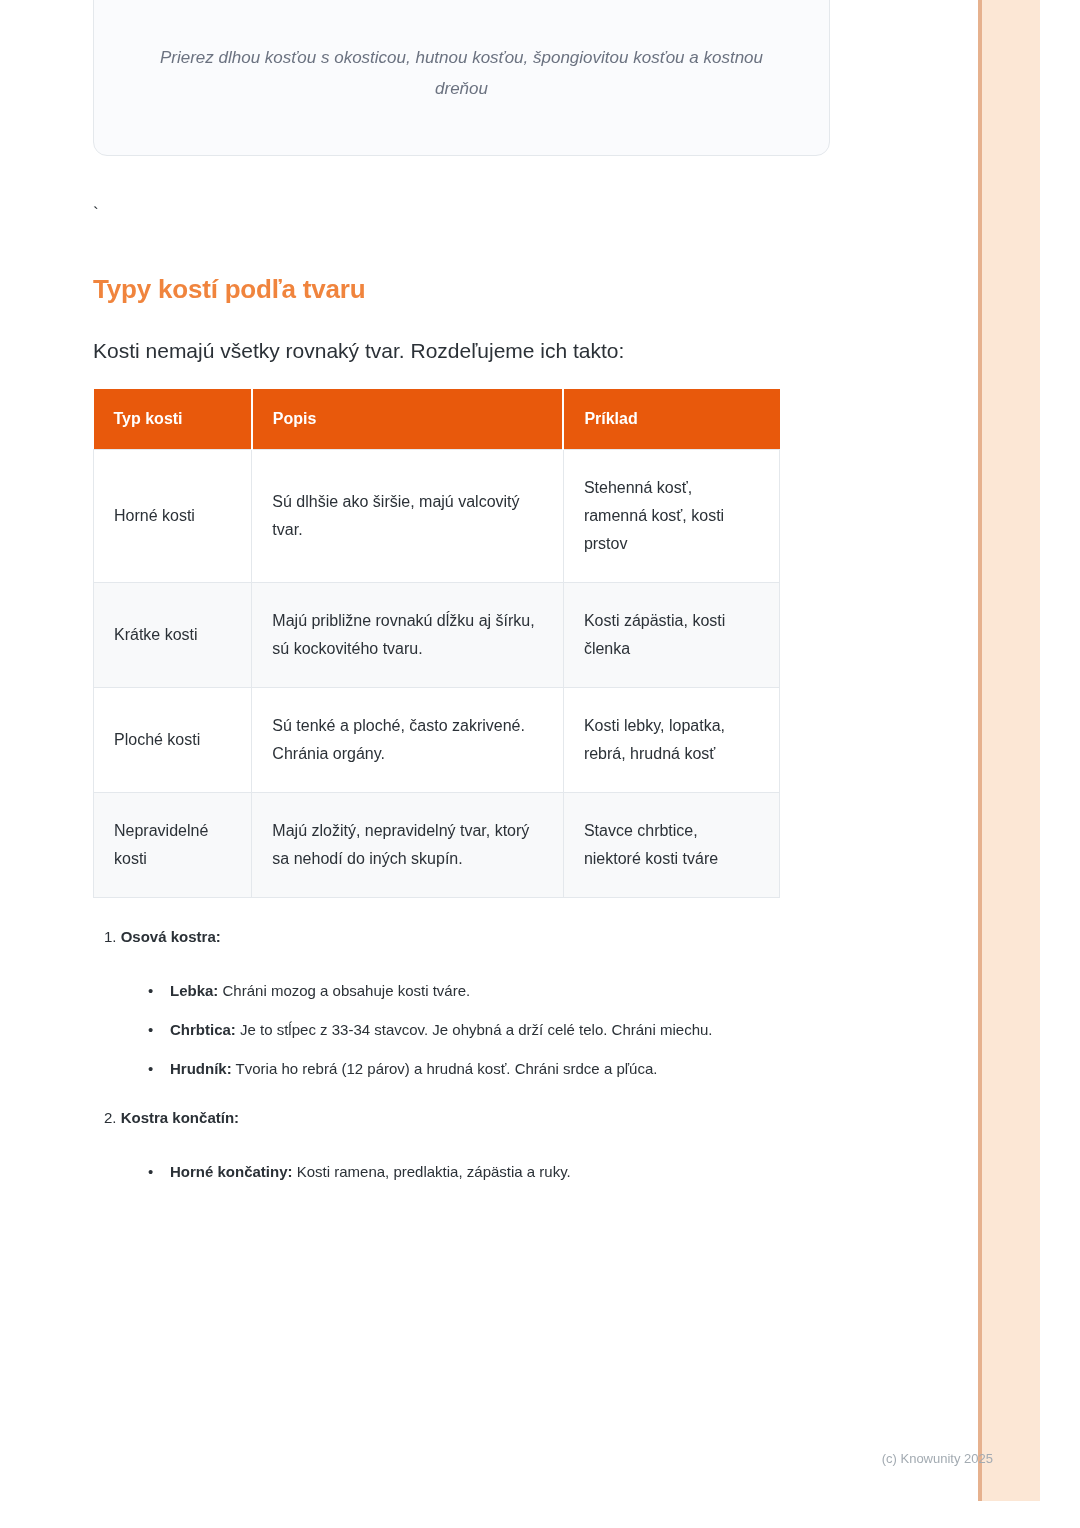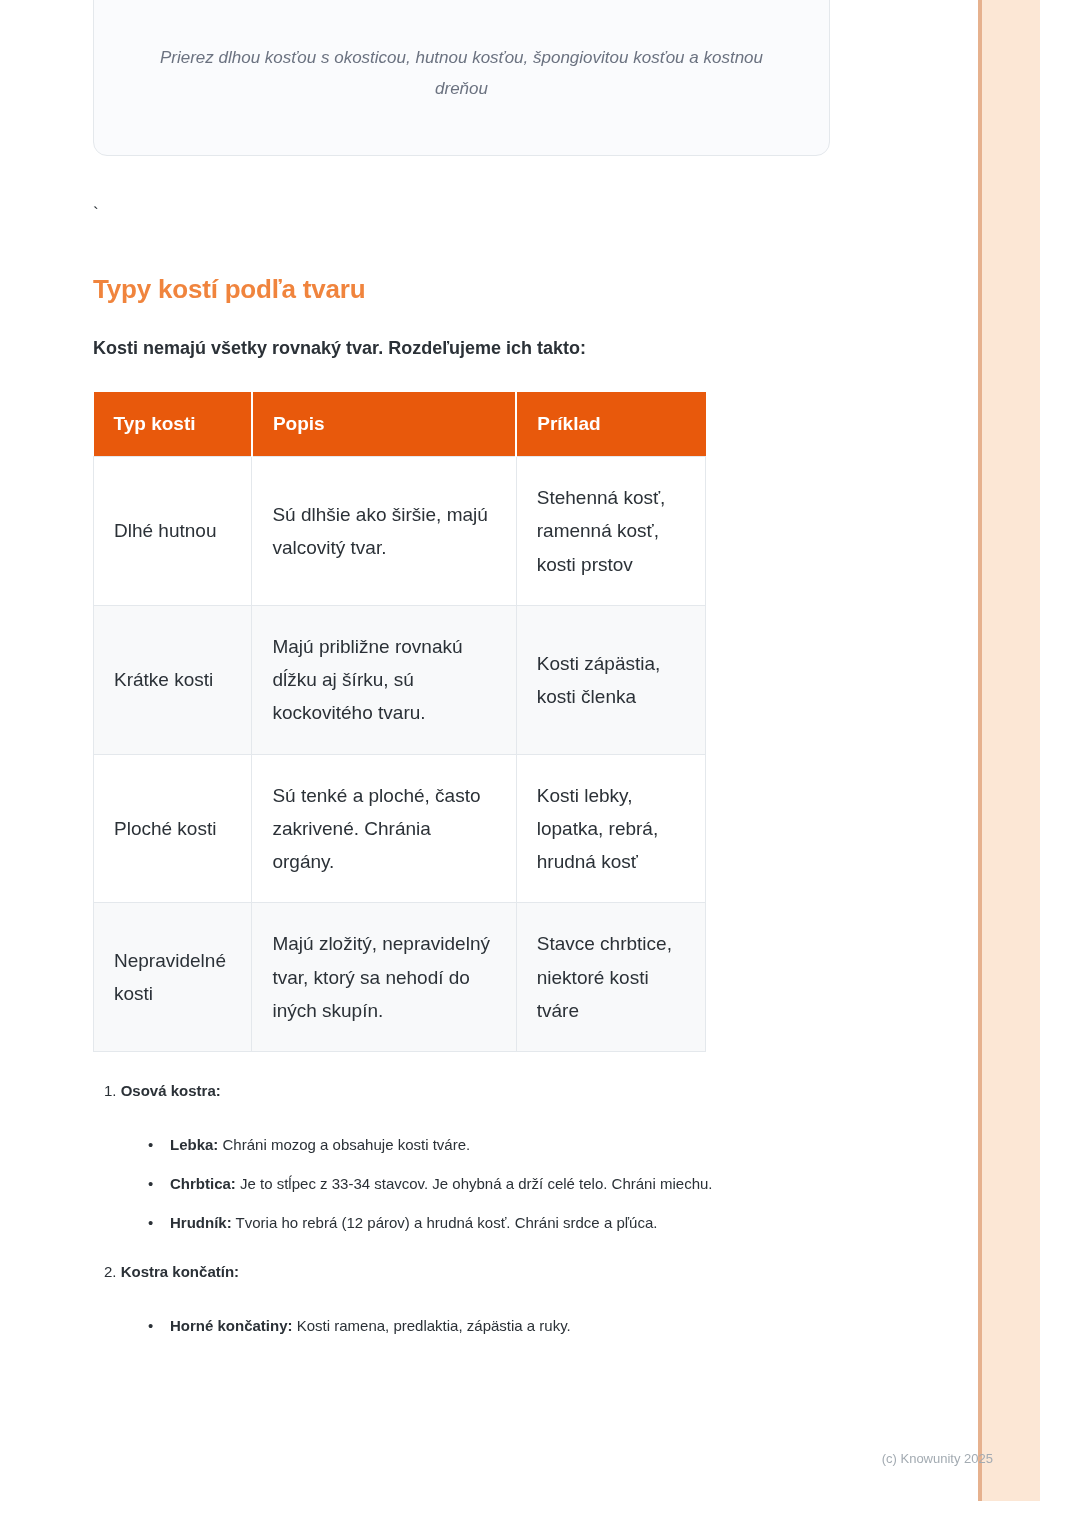--- a/index.html
+++ b/index.html
@@ -65,31 +65,30 @@
     margin-top: 46px;
     font-size: 26px;
     line-height: 1.2;
     font-weight: 700;
     color: var(--heading-orange, #f0843d);
     letter-spacing: -0.2px;
   }
 
   .para {
     margin-top: 28px;
-    font-size: 18px;
+    font-size: 21px;
     line-height: 1.72;
     color: var(--body-text, #2b3137);
-    font-weight: bold;
   }
 
   table.bone-table {
-    margin-top: 28px;
-    width: 613px;
+    margin-top: 20px;
+    width: 687px;
     border-collapse: collapse;
-    font-size: 19px;
+    font-size: 16px;
     color: var(--body-text, #2b3137);
   }
   .col-type { width: 162px; }
   .col-desc { width: 340px; }
   .col-example { width: 233px; }
   .bone-table th {
     background: var(--table-header-bg, #e8590c);
     color: var(--table-header-text, #ffffff);
     font-weight: 700;
     text-align: left;
@@ -171,21 +170,21 @@
       </colgroup>
       <thead>
         <tr>
           <th>Typ kosti</th>
           <th>Popis</th>
           <th>Príklad</th>
         </tr>
       </thead>
       <tbody>
         <tr>
-          <td>Dlhé hutnou</td>
+          <td>Horné kosti</td>
           <td>Sú dlhšie ako širšie, majú valcovitý tvar.</td>
           <td>Stehenná kosť, ramenná kosť, kosti prstov</td>
         </tr>
         <tr>
           <td>Krátke kosti</td>
           <td>Majú približne rovnakú dĺžku aj šírku, sú kockovitého tvaru.</td>
           <td>Kosti zápästia, kosti členka</td>
         </tr>
         <tr>
           <td>Ploché kosti</td>

